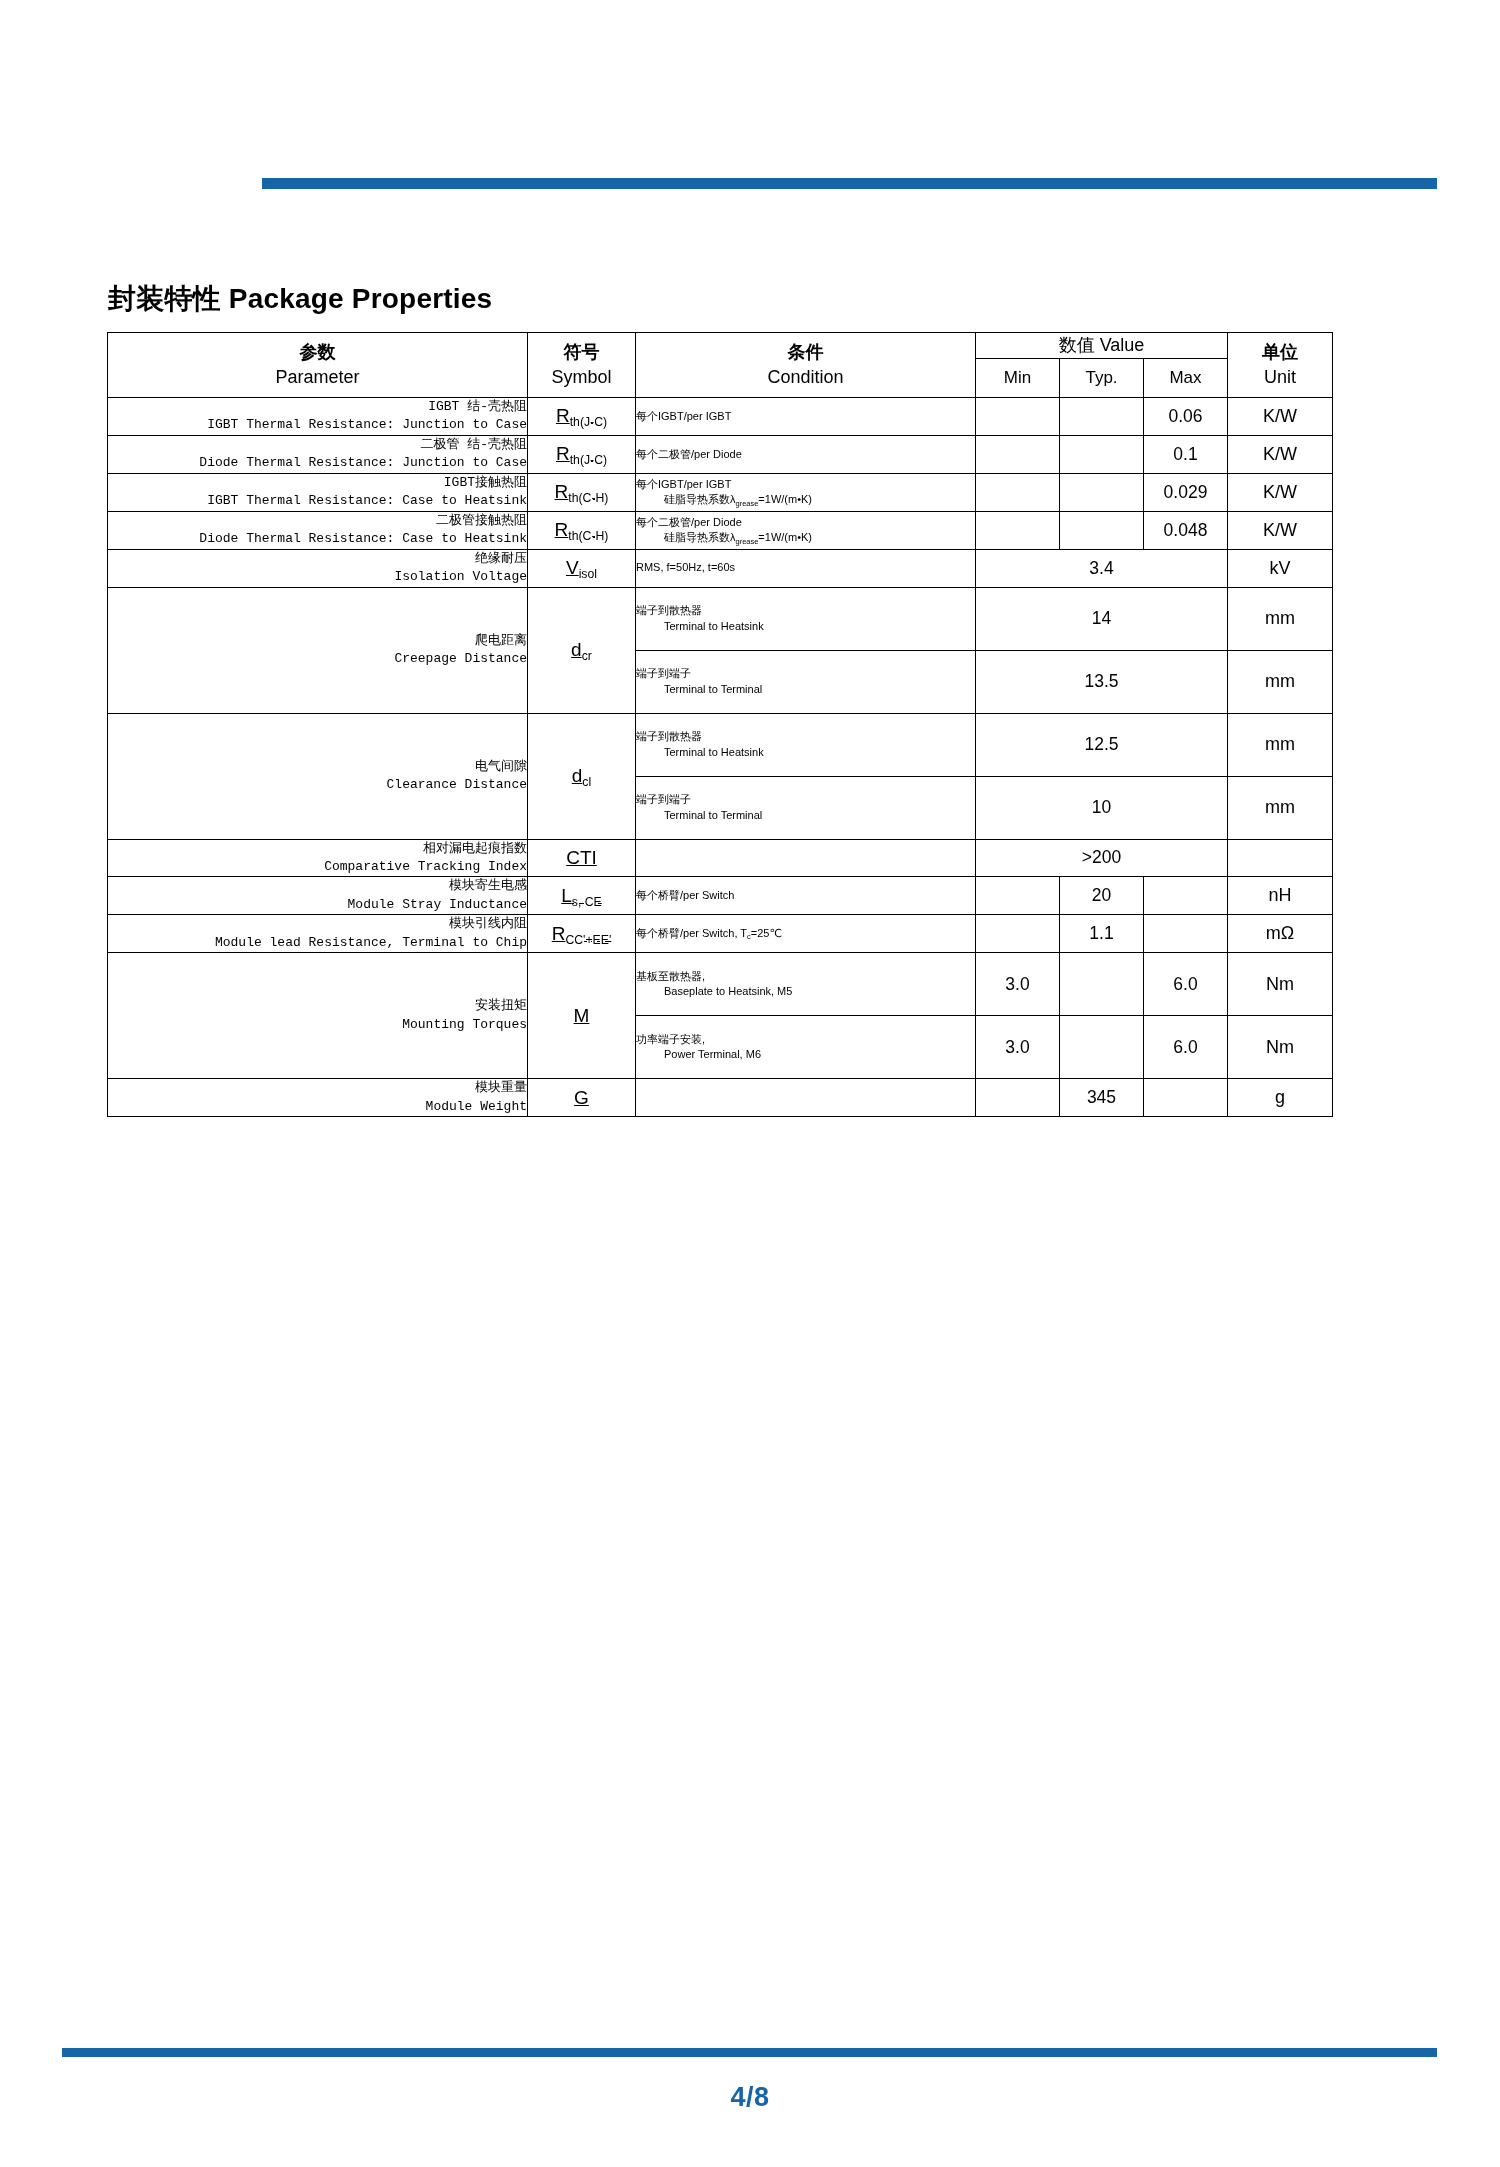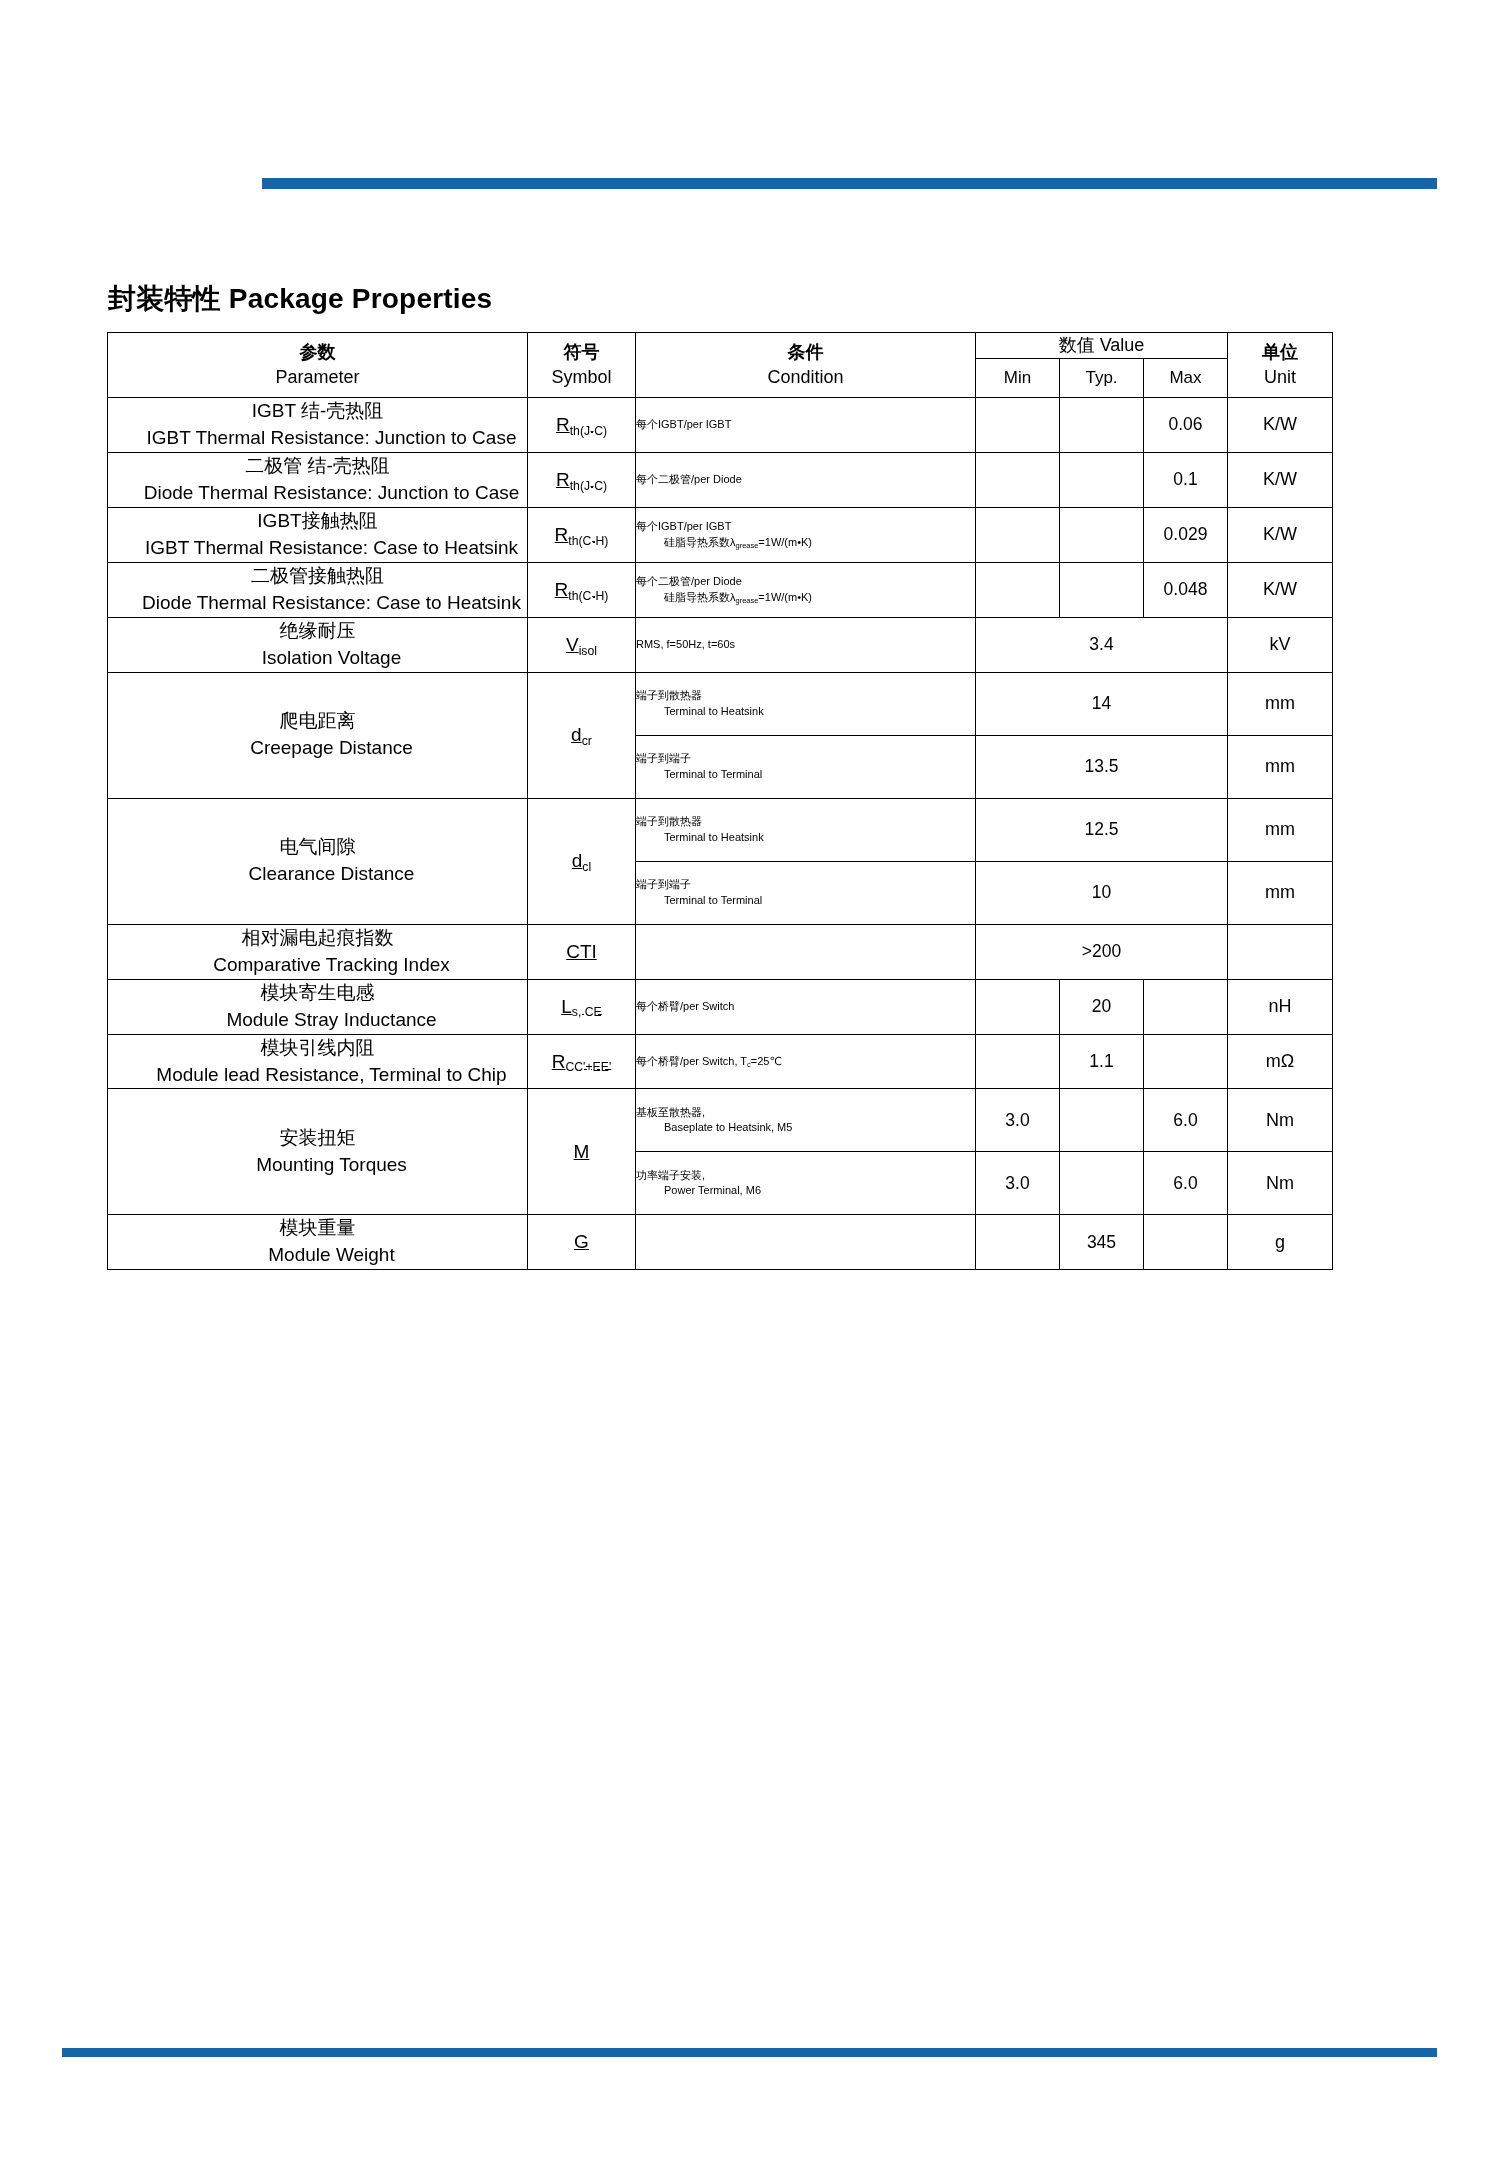--- a/index.html
+++ b/index.html
@@ -73,21 +73,21 @@
   }
   table.props td, table.props th {
     border: 1.6px solid #000;
     padding: 0;
     font-weight: normal;
     vertical-align: middle;
   }
   .cell-pad {
     padding: 7px 12px 8px 14px;
   }
-  .c-param  { text-align: center;   font-size: 19px; line-height: 1.42; }
+  .c-param  { text-align: right;   font-size: 13px; line-height: 1.42; font-family: Liberation Mono, monospace; }
   .c-sym    { text-align: center; font-size: 18px; text-decoration: underline; }
   .c-cond   { text-align: left;   font-size: 11px; line-height: 1.42; padding-left: 16px; }
   .c-val    { text-align: center; font-size: 17.5px; }
   .c-unit   { text-align: center; font-size: 18px; }
 
   thead td {
     text-align: center;
     font-weight: bold;
     font-size: 18px;
     line-height: 1.4;
@@ -363,14 +363,15 @@
           <td class="c-cond cell-pad"></td>
           <td class="c-val cell-pad"></td>
           <td class="c-val cell-pad">345</td>
           <td class="c-val cell-pad"></td>
           <td class="c-unit cell-pad">g</td>
         </tr>
       </tbody>
   </table>
 
   <div class="ftr-rule"></div>
+  <div class="page-num">4/8</div>
 
 </div>
 
 </body></html>

